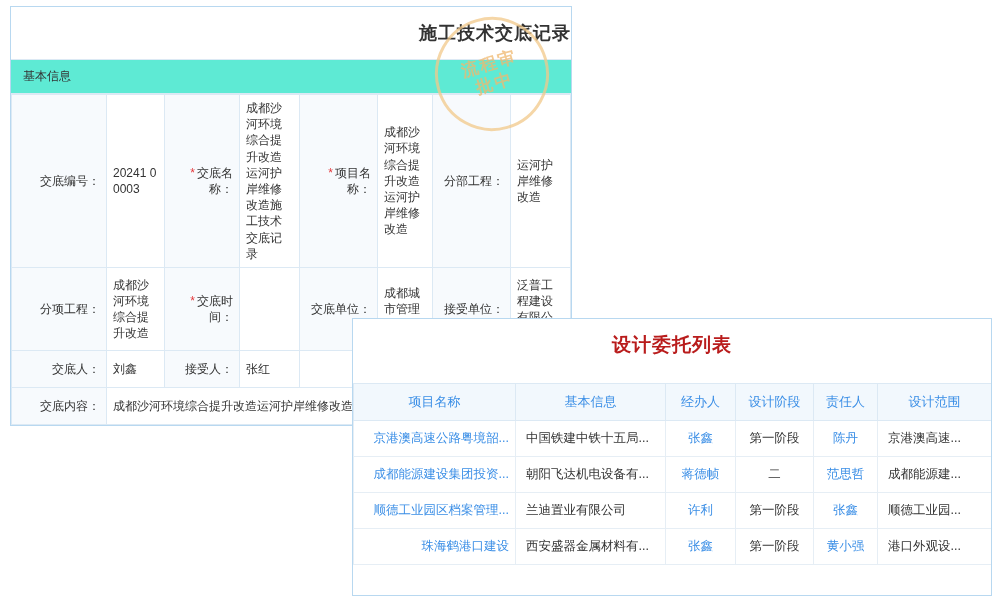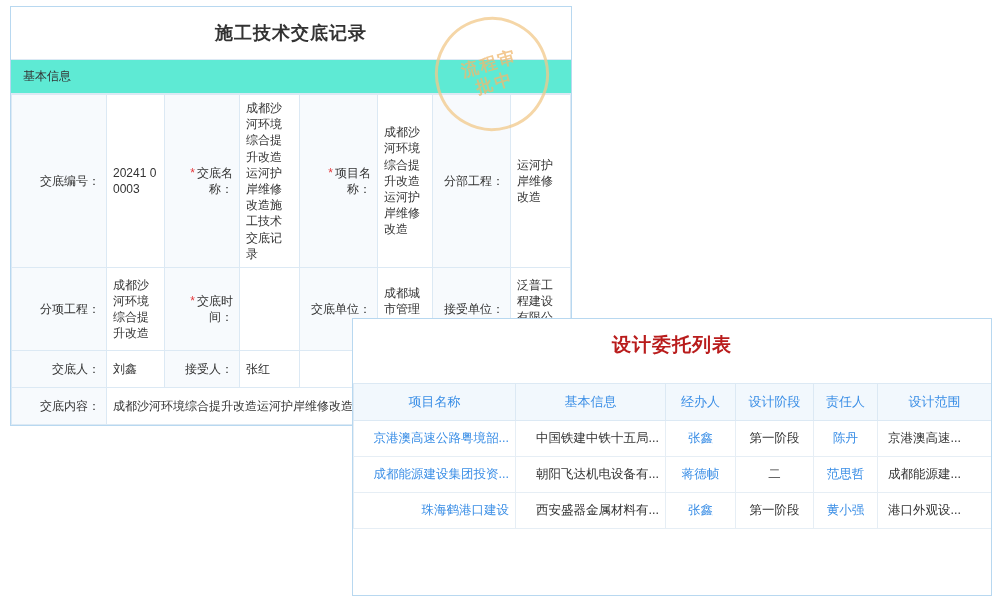--- a/index.html
+++ b/index.html
@@ -17,21 +17,21 @@
     position: absolute;
     left: 10px;
     top: 6px;
     width: 562px;
     background: #ffffff;
     border: 1px solid #b8d8f0;
     box-sizing: border-box;
     overflow: hidden;
   }
   #panel-jiaodi .panel-title {
-    text-align: center;
+    text-align: right;
     font-size: 18px;
     font-weight: bold;
     color: #333;
     padding: 14px 0 14px 0;
     letter-spacing: 1px;
   }
   .section-bar {
     background: #5eead4;
     border-top: 1px solid #dce9f4;
     border-bottom: 1px solid #dce9f4;
@@ -139,21 +139,21 @@
     color: #3a8ee6;
     cursor: pointer;
   }
   table.grid td.name {
     text-align: right;
     padding-left: 10px;
     color: #3a8ee6;
     cursor: pointer;
   }
   table.grid td.unit {
-    text-align: right;
+    text-align: left;
     padding-left: 10px;
   }
   table.grid td.scope {
     text-align: left;
     padding-left: 10px;
   }
 </style>
 </head>
 <body>
 
@@ -247,20 +247,28 @@
     </tr>
     <tr>
       <td class="name">成都能源建设集团投资...</td>
       <td class="unit">朝阳飞达机电设备有...</td>
       <td class="link">蒋德帧</td>
       <td>二</td>
       <td class="link">范思哲</td>
       <td class="scope">成都能源建...</td>
     </tr>
     <tr>
+      <td class="name">顺德工业园区档案管理...</td>
+      <td class="unit">兰迪置业有限公司</td>
+      <td class="link">许利</td>
+      <td>第一阶段</td>
+      <td class="link">张鑫</td>
+      <td class="scope">顺德工业园...</td>
+    </tr>
+    <tr>
       <td class="name">珠海鹤港口建设</td>
       <td class="unit">西安盛器金属材料有...</td>
       <td class="link">张鑫</td>
       <td>第一阶段</td>
       <td class="link">黄小强</td>
       <td class="scope">港口外观设...</td>
     </tr>
   </tbody>
     </table>
 </div>

